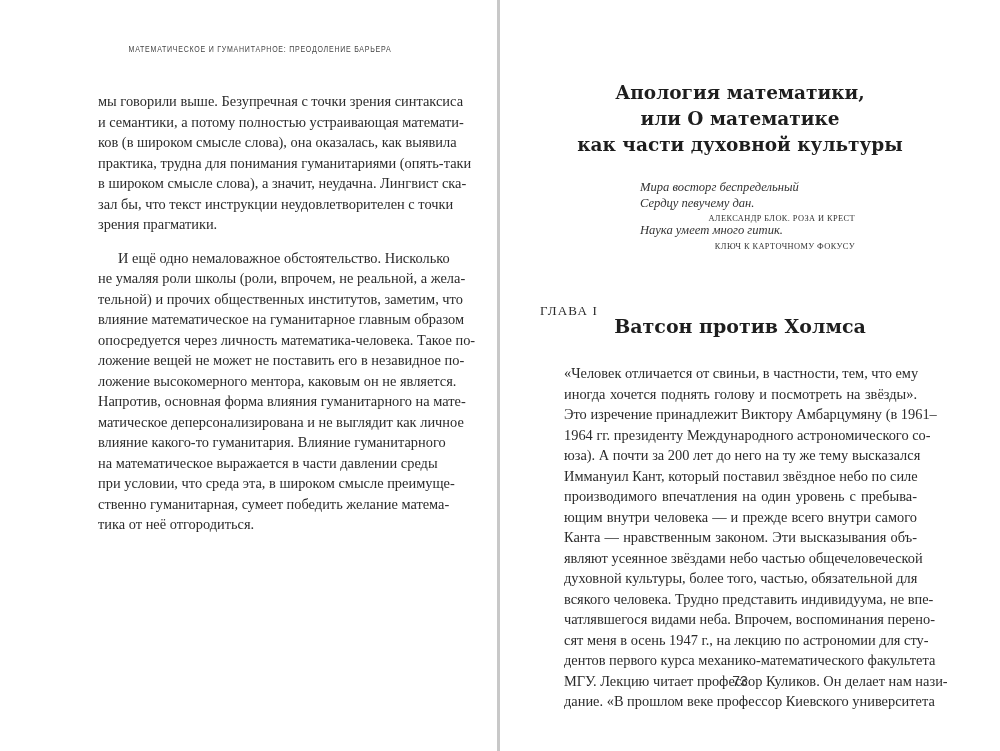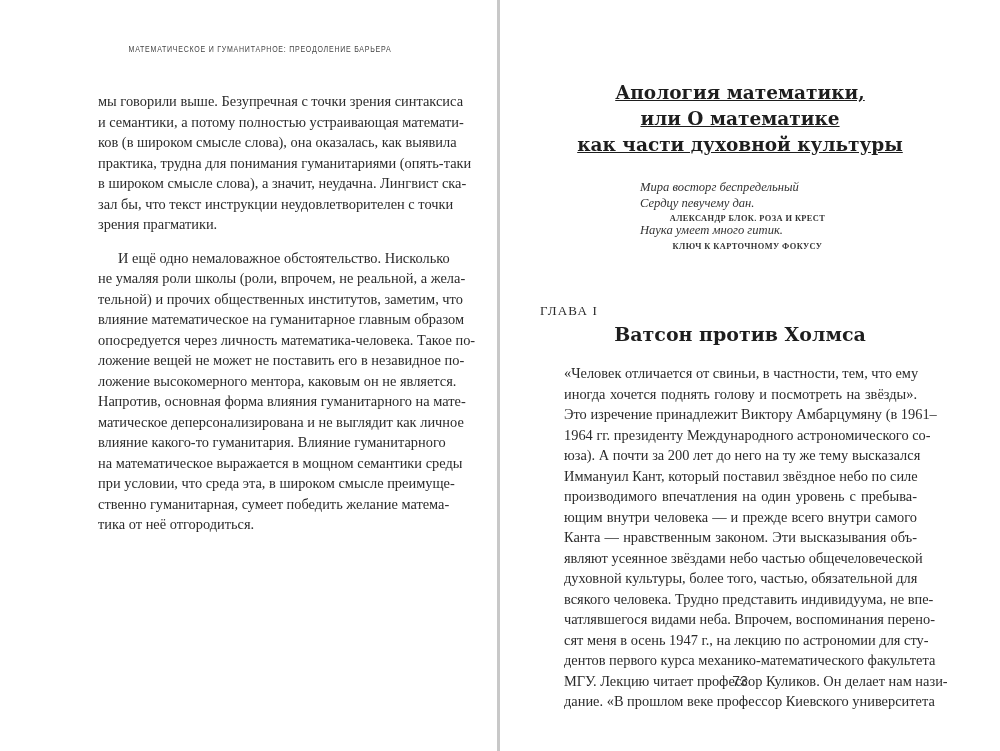--- a/index.html
+++ b/index.html
@@ -77,62 +77,60 @@
     position: absolute;
     top: 80px;
     left: 540px;
     width: 400px;
     text-align: center;
     font-family: "DejaVu Serif", serif;
     font-weight: bold;
     font-size: 18.5px;
     line-height: 26px;
     color: #1e1e1e;
-    text-decoration: underline;
   }
   .epigraphs {
     position: absolute;
     top: 180px;
     left: 640px;
     width: 215px;
   }
   .epigraph-line {
     display: block;
     font-family: "Liberation Serif", serif;
     font-style: italic;
     font-size: 12.6px;
     line-height: 15.5px;
     color: #333;
   }
   .epigraph-source {
     display: block;
-    text-align: center;
+    text-align: right;
     font-family: "Liberation Serif", serif;
     font-size: 8.4px;
     letter-spacing: 0.4px;
     color: #333;
     margin-top: 3px;
-    font-weight: bold;
   }
   .epigraph-block + .epigraph-block {
   }
   .chapter-label {
     position: absolute;
     top: 303px;
     left: 540px;
     width: 400px;
     text-align: left;
     font-family: "Liberation Serif", serif;
     font-size: 13px;
     letter-spacing: 1.2px;
     color: #2a2a2a;
   }
   .chapter-title {
     position: absolute;
-    top: 321px;
+    top: 313px;
     left: 540px;
     width: 400px;
     text-align: center;
     font-family: "DejaVu Serif", serif;
     font-weight: bold;
     font-size: 19px;
     line-height: 26px;
     color: #1e1e1e;
   }
   .right-body {
@@ -171,21 +169,21 @@
       <span class="line indent">И ещё одно немаловажное обстоятельство. Нисколько</span>
       <span class="line">не умаляя роли школы (роли, впрочем, не реальной, а жела-</span>
       <span class="line">тельной) и прочих общественных институтов, заметим, что</span>
       <span class="line">влияние математическое на гуманитарное главным образом</span>
       <span class="line">опосредуется через личность математика-человека. Такое по-</span>
       <span class="line">ложение вещей не может не поставить его в незавидное по-</span>
       <span class="line">ложение высокомерного ментора, каковым он не является.</span>
       <span class="line">Напротив, основная форма влияния гуманитарного на мате-</span>
       <span class="line">матическое деперсонализирована и не выглядит как личное</span>
       <span class="line">влияние какого-то гуманитария. Влияние гуманитарного</span>
-      <span class="line">на математическое выражается в мощном семантики среды</span>
+      <span class="line">на математическое выражается в части давлении среды</span>
       <span class="line">при условии, что среда эта, в широком смысле преимуще-</span>
       <span class="line">ственно гуманитарная, сумеет победить желание матема-</span>
       <span class="line last">тика от неё отгородиться.</span>
     </p>
   </div>
 </div>
 
 <div class="gutter"></div>
 
 <div class="page page-right"></div>

